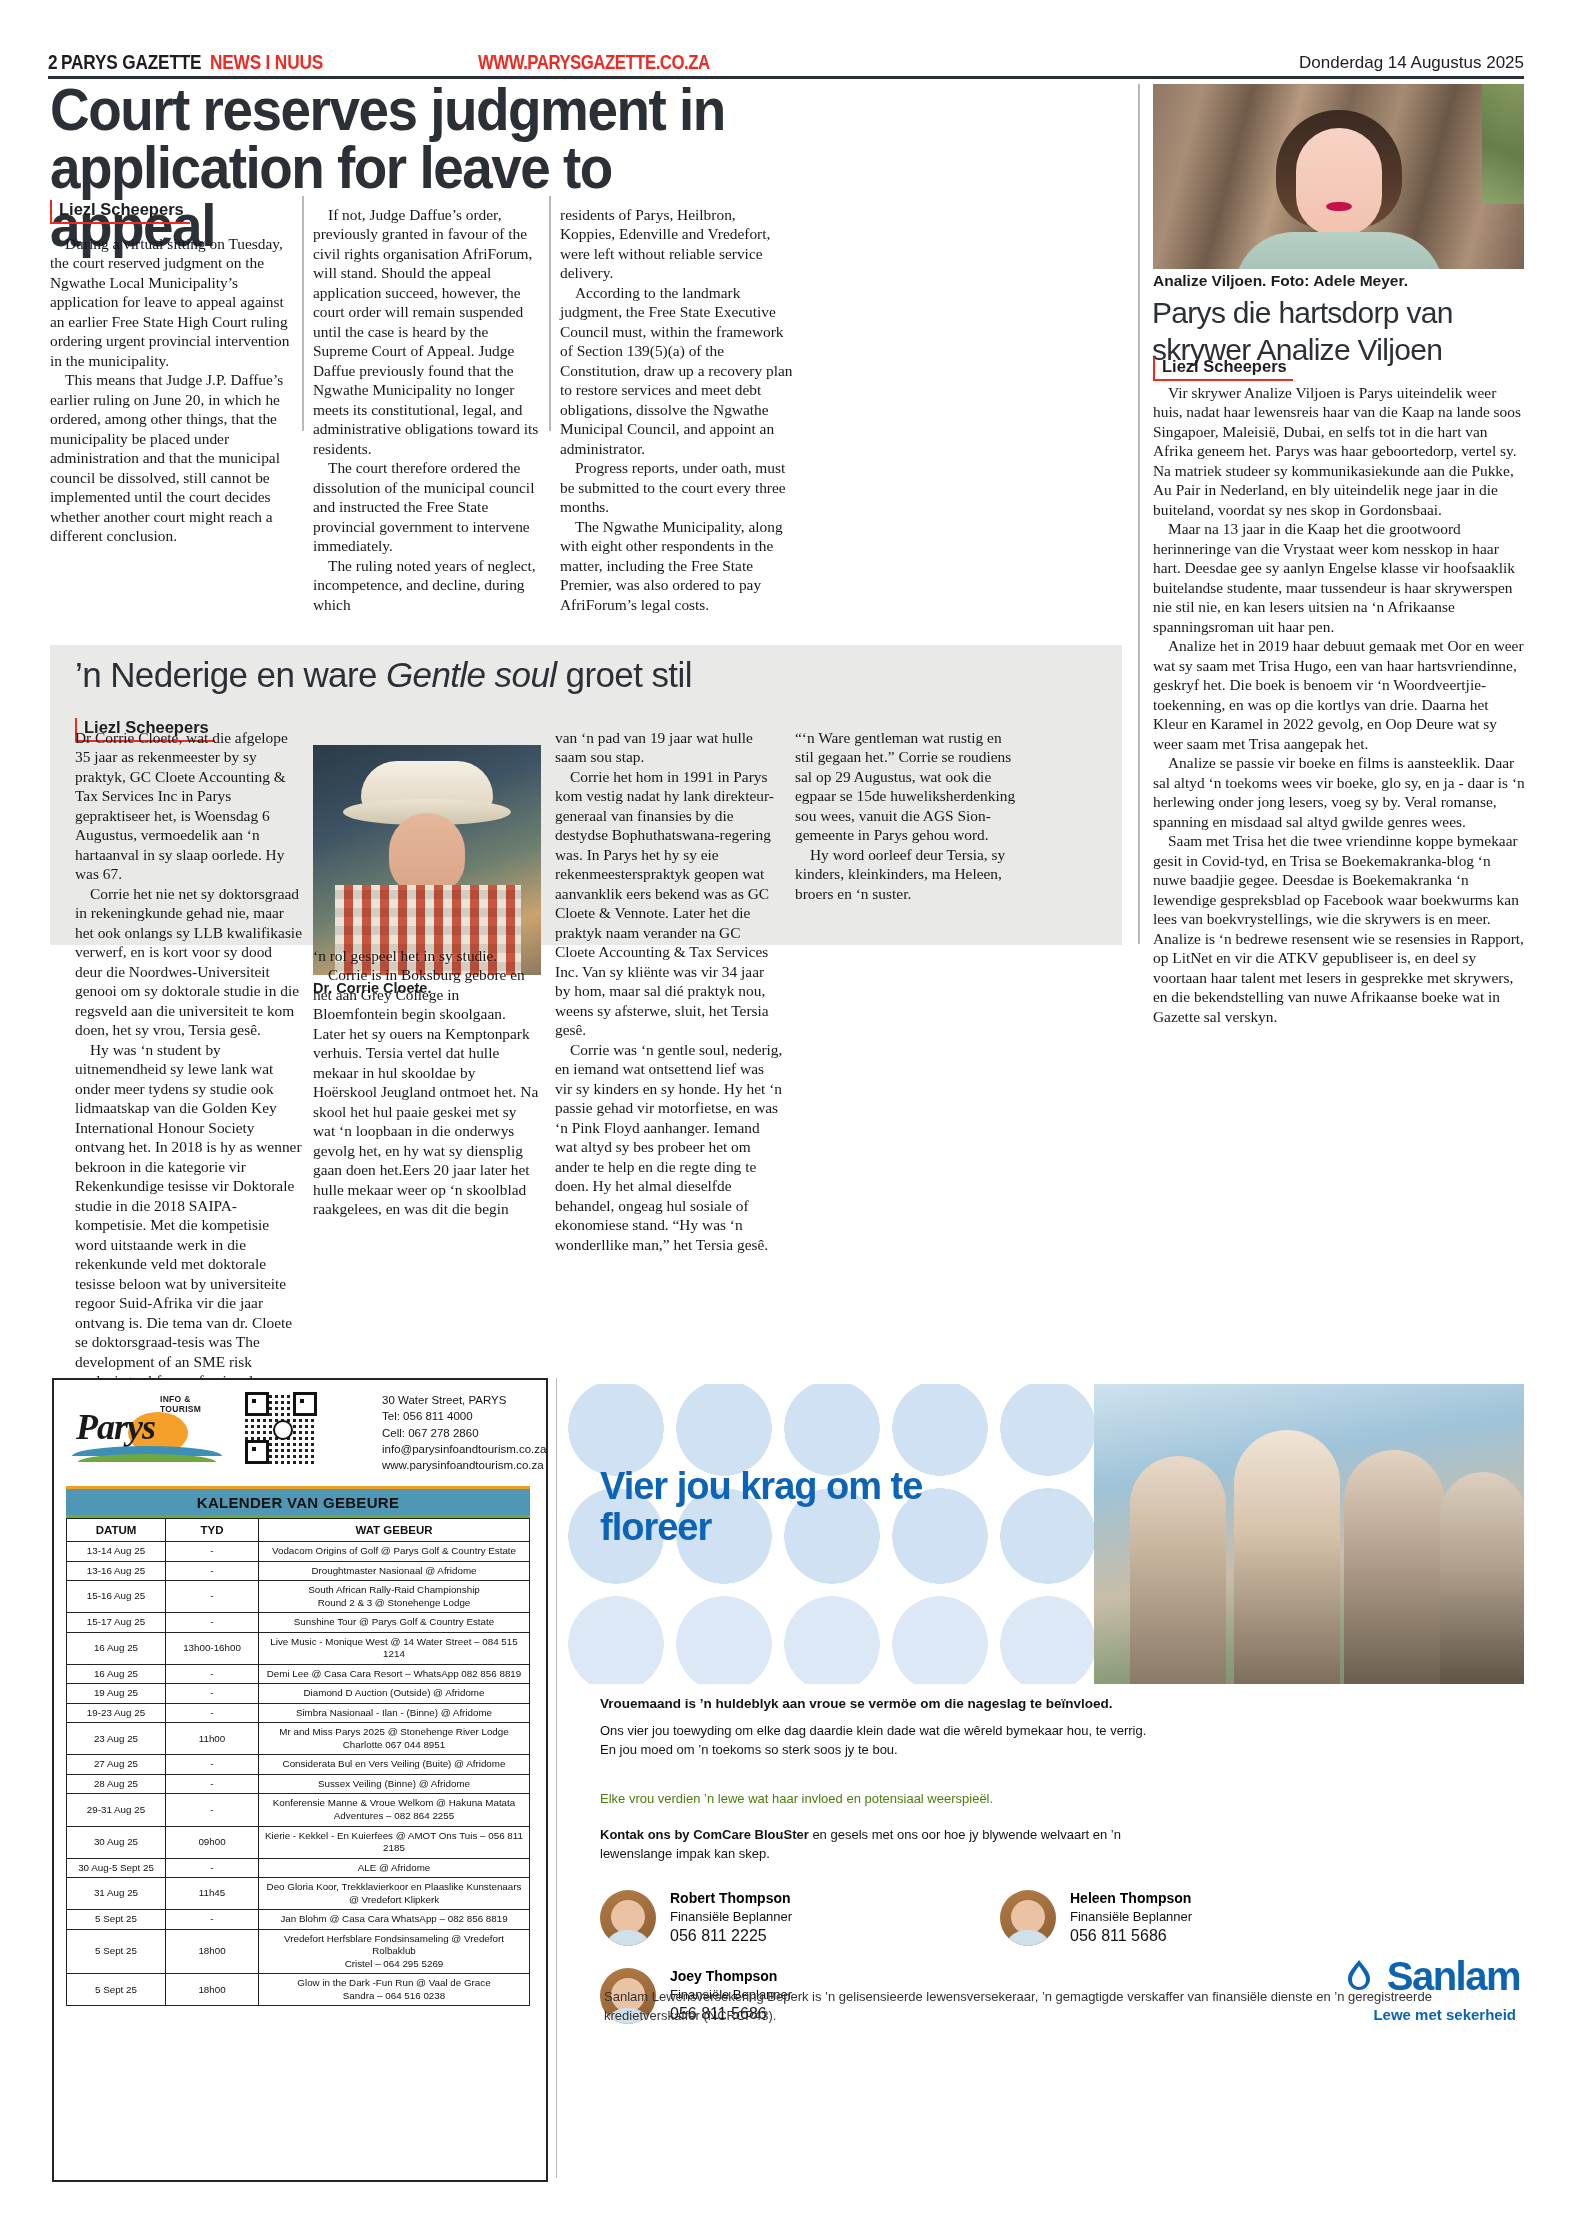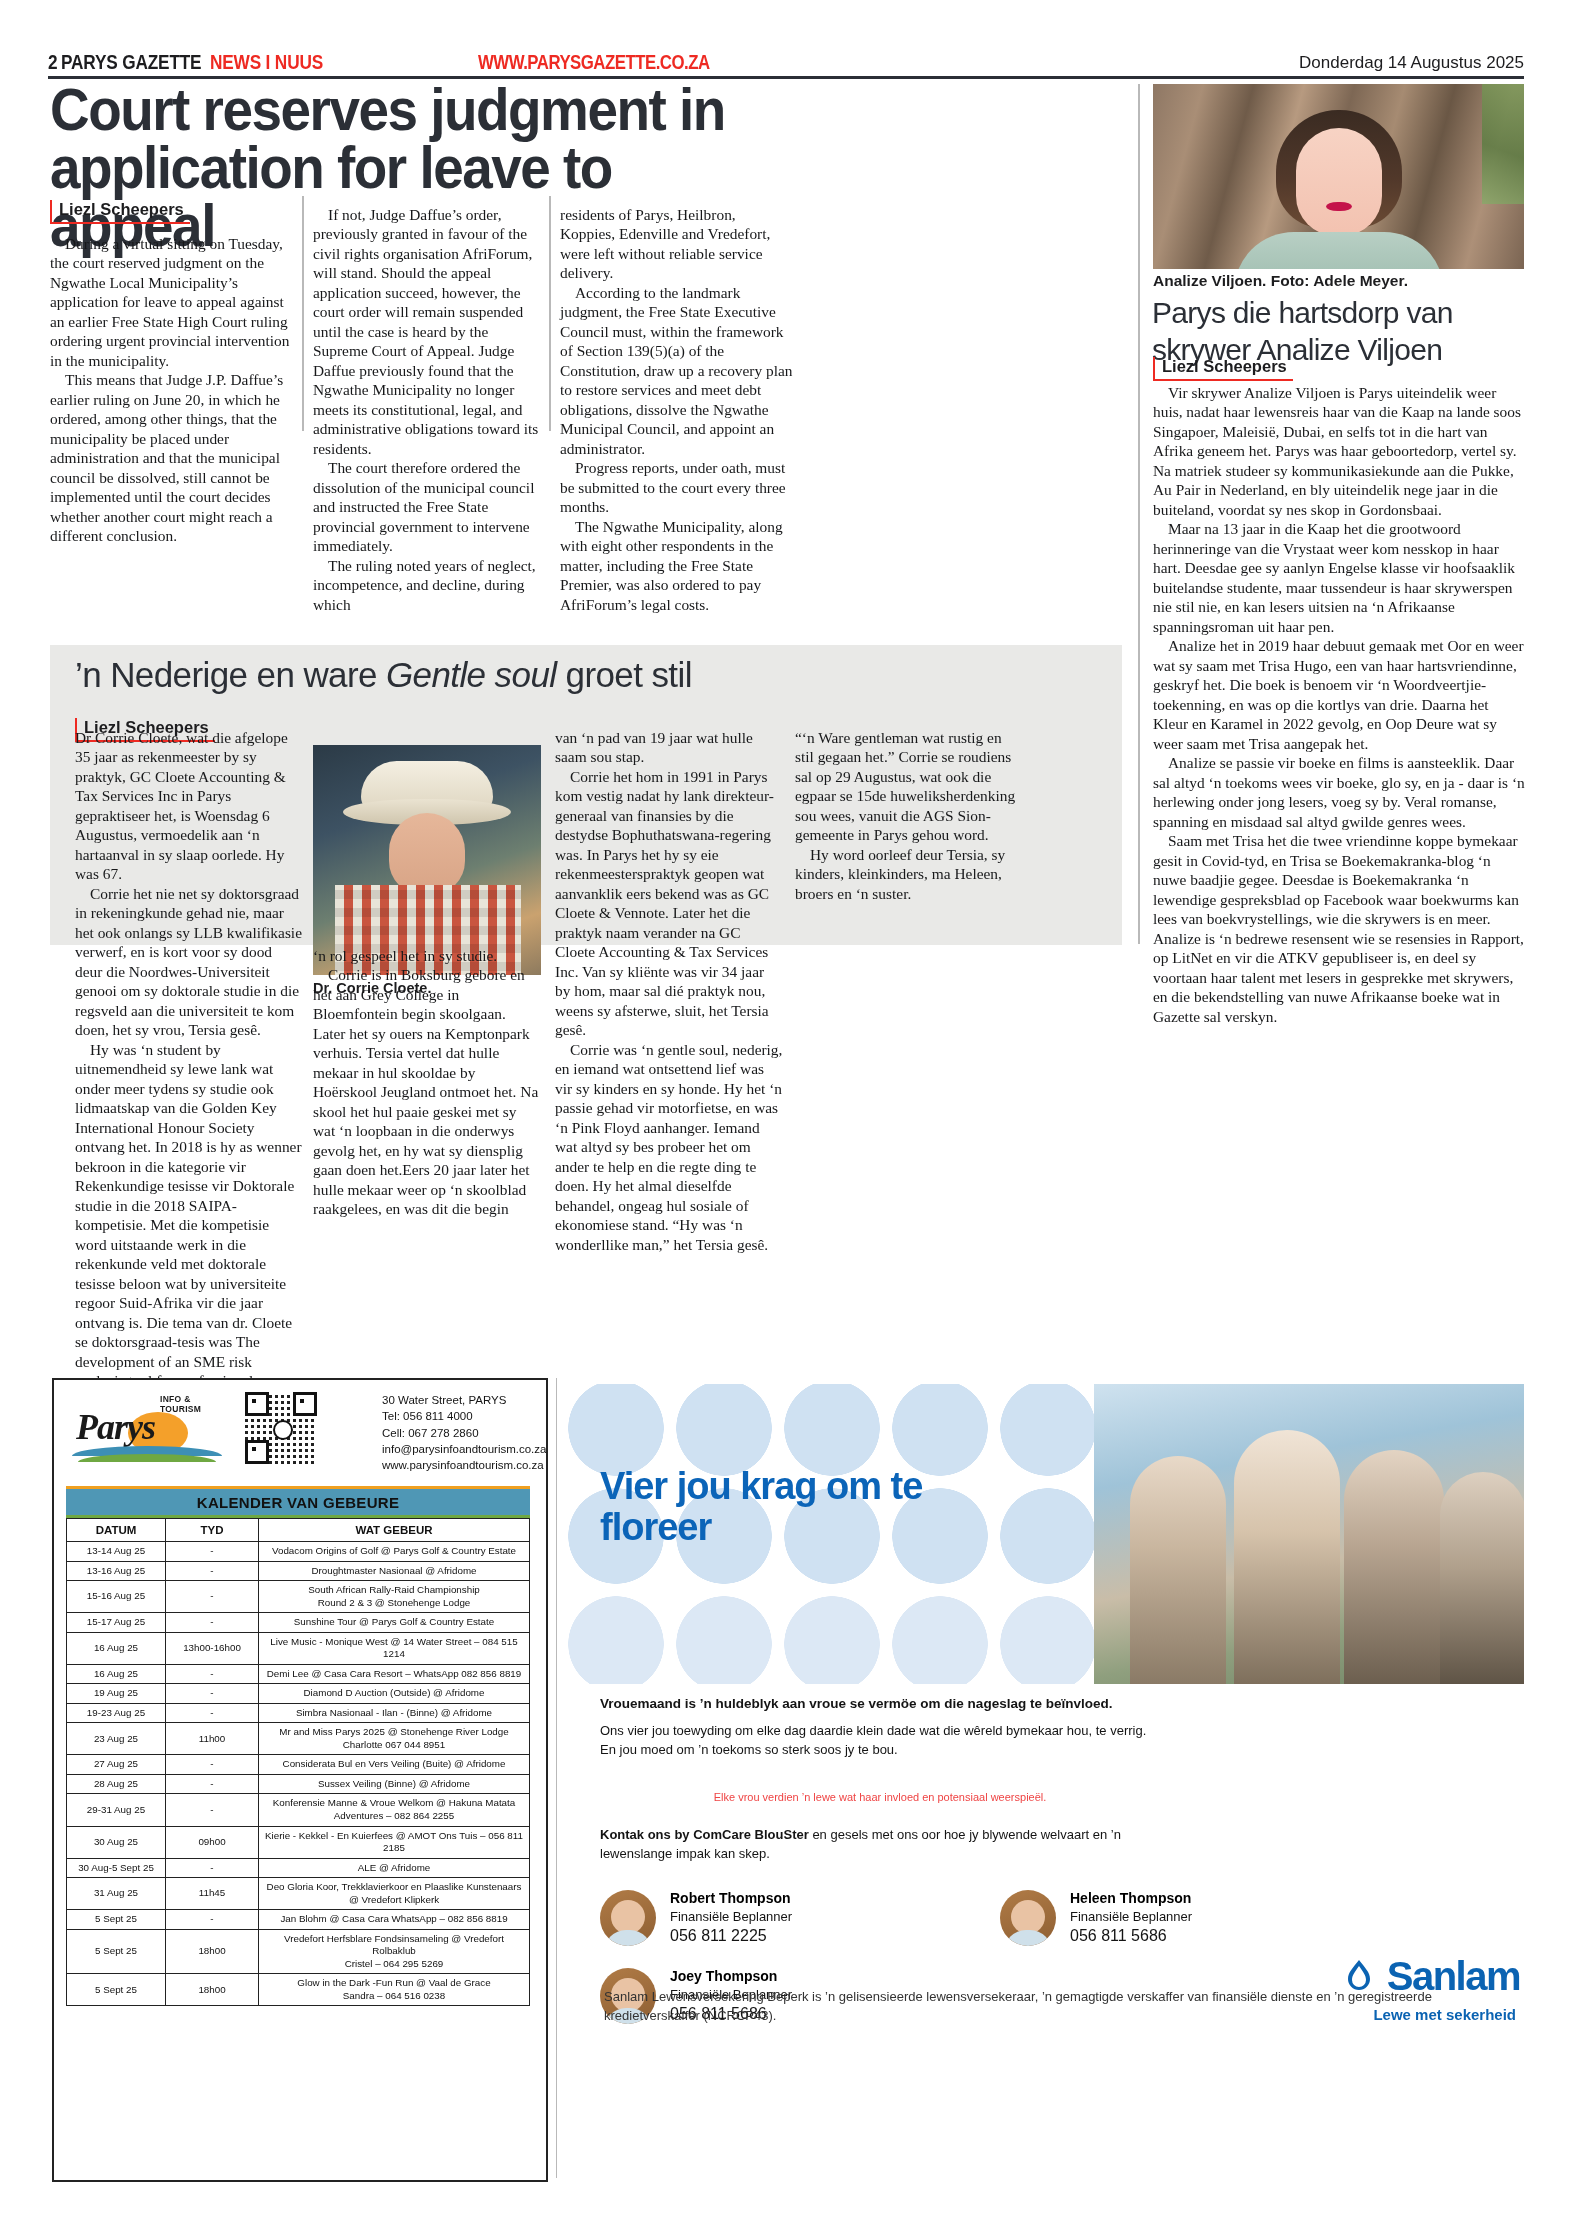--- a/index.html
+++ b/index.html
@@ -300,21 +300,21 @@
   }
   .san-sub{
     position:absolute;left:600px;top:1696px;width:900px;
     font-family:"Liberation Sans",sans-serif;font-weight:bold;font-size:13.5px;color:#141414;
   }
   .san-p{
     position:absolute;left:600px;top:1722px;width:560px;
     font-family:"Liberation Sans",sans-serif;font-size:13px;line-height:1.45;color:#141414;
   }
   .san-p2{position:absolute;left:600px;top:1790px;width:560px;
-    font-family:"Liberation Sans",sans-serif;font-size:11px;line-height:1.45;color:#ef4444;text-align:center;}
+    font-family:"Liberation Sans",sans-serif;font-size:13px;line-height:1.45;color:#4d7c0f;}
   .san-p3{position:absolute;left:600px;top:1826px;width:560px;
     font-family:"Liberation Sans",sans-serif;font-size:13px;line-height:1.45;color:#141414;}
   .san-p3 b{font-weight:bold;}
 
   .adv{position:absolute;width:300px;}
   .adv .pic{
     position:absolute;left:0;top:0;width:56px;height:56px;border-radius:50%;
     background:linear-gradient(160deg,#b07b46 0%,#8e5f33 100%);overflow:hidden;
   }
   .adv .pic .hd{position:absolute;left:50%;top:10px;margin-left:-17px;width:34px;height:34px;

